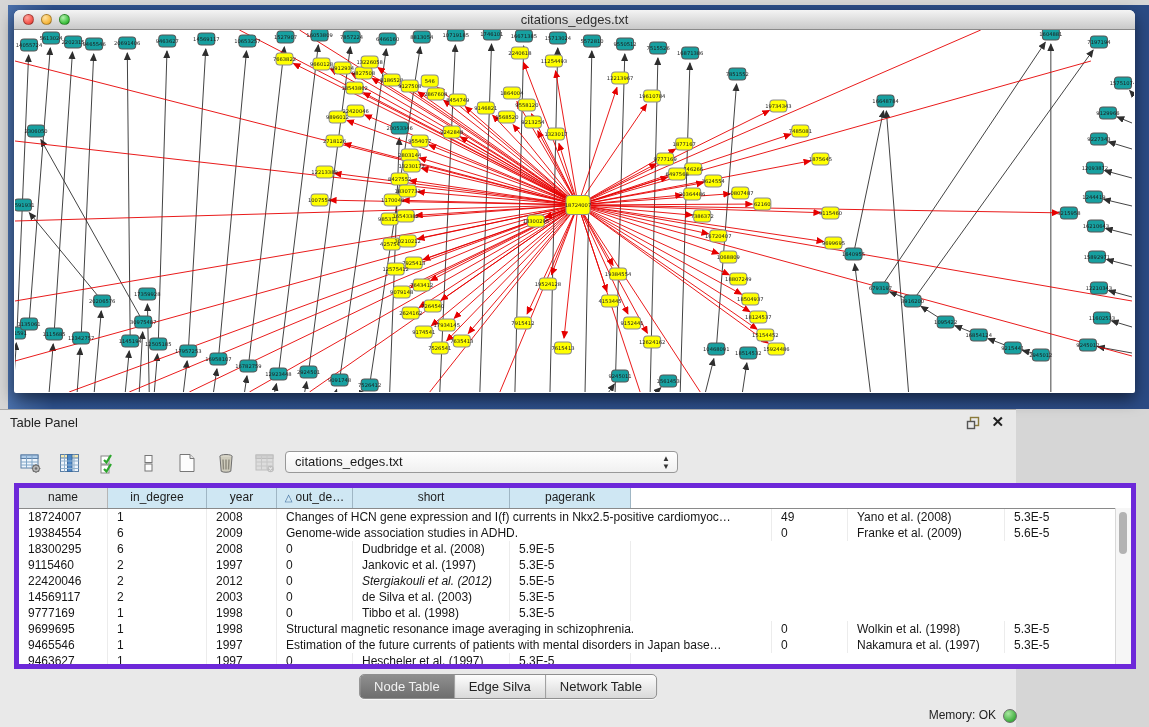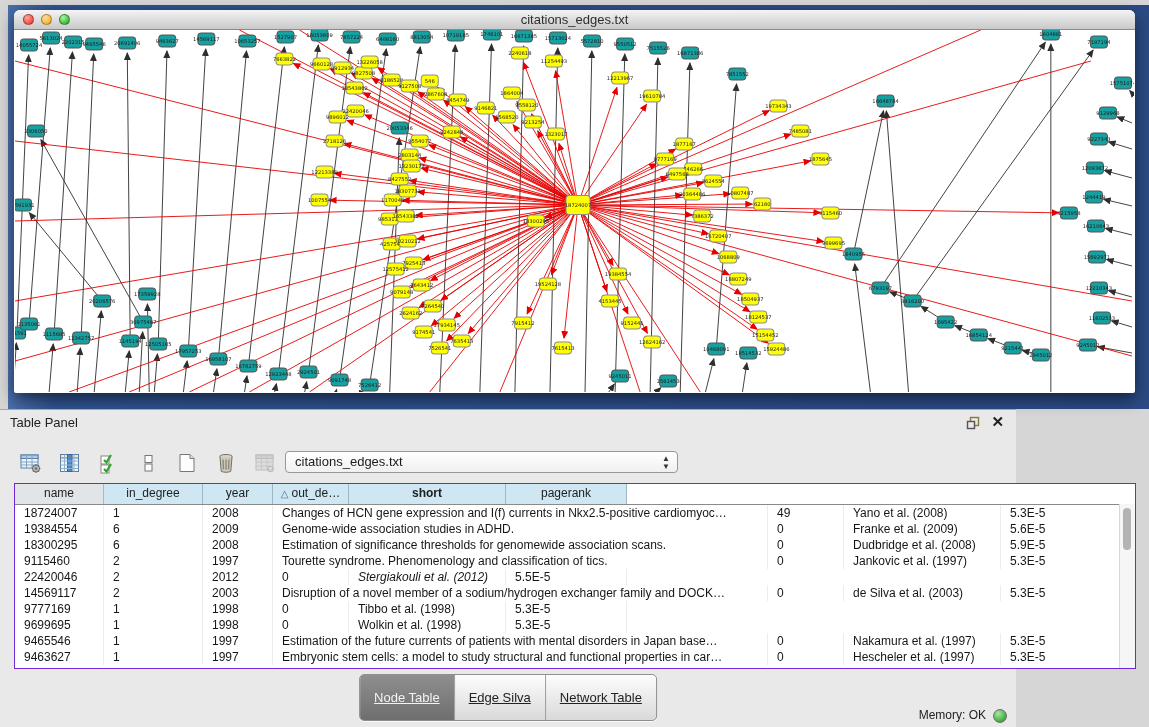--- a/index.html
+++ b/index.html
@@ -32,40 +32,40 @@
   .panel-close{position:absolute;right:12px;top:4px;font-size:15px;font-weight:bold;color:#222;line-height:16px;}
   .toolbar{position:absolute;left:18px;top:38px;height:30px;display:flex;align-items:center;gap:13px;}
   .tb-icon{width:26px;height:26px;display:flex;align-items:center;justify-content:center;}
   .fx{font-family:"DejaVu Serif",serif;font-style:italic;font-size:14px;color:#222;}
   .combo{position:absolute;left:285px;top:41px;width:393px;height:22px;box-sizing:border-box;
     background:linear-gradient(180deg,#ffffff,#f0f0f0);border:1px solid #989898;border-radius:4px;
     font-size:13px;color:#1c1c1c;line-height:20px;padding-left:9px;}
   .combo .arrows{position:absolute;right:7px;top:3px;font-size:8px;line-height:8px;color:#333;text-align:center;}
   
   .table-wrap{position:absolute;left:14px;top:73px;width:1122px;height:186px;box-sizing:border-box;
-    background:#fff;border:1px solid #6d28d9;overflow:hidden;}
+    background:#fff;border:5px solid #6d28d9;overflow:hidden;}
   .thead{display:flex;height:20px;border-bottom:1px solid #8a8a8a;}
   .th{box-sizing:border-box;border-right:1px solid #9fb6c4;font-size:12px;color:#1d1d1d;
     text-align:center;line-height:19px;background:#cfe7f3;overflow:hidden;white-space:nowrap;}
   .th.gray{background:#e2e5e7;border-right:1px solid #b5b5b5;}
   .sortmark{color:#3f6e9e;font-size:10px;margin-right:3px;}
   .tbody .tr{display:flex;height:16px;}
   .td{box-sizing:border-box;border-right:1px solid #ececec;font-size:12px;color:#161616;
     line-height:16px;padding-left:9px;overflow:hidden;white-space:nowrap;}
   .vscroll{position:absolute;right:0;top:20px;bottom:0;width:15px;background:#f6f6f6;border-left:1px solid #d8d8d8;}
   .vthumb{position:absolute;left:3px;top:4px;width:8px;height:42px;border-radius:5px;background:#b3b3b3;}
   
   .tabs{position:absolute;left:50%;top:264px;transform:translateX(-50%);display:flex;
     border:1px solid #8f8f8f;border-radius:5px;overflow:hidden;
     background:linear-gradient(180deg,#fdfdfd,#d9d9d9);box-shadow:0 1px 0 rgba(255,255,255,.7);}
-  .tab{padding:12px 14px;height:21px;line-height:21px;font-size:13px;color:#222;border-left:1px solid #9c9c9c;text-decoration:underline;}
+  .tab{padding:1px 14px;height:21px;line-height:21px;font-size:13px;color:#222;border-left:1px solid #9c9c9c;}
   .tab:first-child{border-left:none;}
   .tab.sel{background:linear-gradient(180deg,#8f8f8f,#6e6e6e);color:#f2f2f2;}
   
-  .statusbar{position:absolute;left:4px;bottom:0;width:100%;height:26px;}
+  .statusbar{position:absolute;left:14px;bottom:0;width:100%;height:26px;}
   .mem-label{position:absolute;right:34px;bottom:6px;font-size:12px;color:#222;}
   .mem-dot{position:absolute;right:13px;bottom:5px;width:14px;height:14px;border-radius:50%;
     border:1px solid #6d6d6d;box-sizing:border-box;
     background:radial-gradient(circle at 35% 30%,#a8e8a0,#3fae3f 70%,#2f8f2f);}
 </style>
 </head>
 <body>
 
 <div class="desktop">
   <div class="mac-window">
@@ -900,21 +900,21 @@
     <span>citations_edges.txt</span>
     <span class="arrows">▲<br>▼</span>
   </div>
 
   <div class="table-wrap">
     <div class="thead" id="thead">
         <div class="th gray" style="width: 89px;">name</div>
         <div class="th" style="width: 99px;">in_degree</div>
         <div class="th" style="width: 70px;">year</div>
         <div class="th" style="width: 76px;"><span class="sortmark">△</span>out_de…</div>
-        <div class="th" style="width: 157px; font-weight: bold;">short</div>
+        <div class="th" style="width: 157px;">short</div>
         <div class="th" style="width: 121px;">pagerank</div>
       </div>
     <div class="tbody" id="tbody">
         <div class="tr">
           <div class="td" style="width: 89px;">18724007</div>
           <div class="td" style="width: 99px;">1</div>
           <div class="td" style="width: 70px;">2008</div>
           <div class="td" style="width: 495px;">Changes of HCN gene expression and I(f) currents in Nkx2.5-positive cardiomyoc…</div>
           <div class="td" style="width: 76px;">49</div>
           <div class="td" style="width: 157px;">Yano et al. (2008)</div>
@@ -926,81 +926,78 @@
           <div class="td" style="width: 70px;">2009</div>
           <div class="td" style="width: 495px;">Genome-wide association studies in ADHD.</div>
           <div class="td" style="width: 76px;">0</div>
           <div class="td" style="width: 157px;">Franke et al. (2009)</div>
           <div class="td" style="width: 121px;">5.6E-5</div>
         </div>
         <div class="tr">
           <div class="td" style="width: 89px;">18300295</div>
           <div class="td" style="width: 99px;">6</div>
           <div class="td" style="width: 70px;">2008</div>
-          <div class="td" style="width: 495px;">Estimation of significance thresholds for genomewide association scans.</div>
           <div class="td" style="width: 76px;">0</div>
           <div class="td" style="width: 157px;">Dudbridge et al. (2008)</div>
           <div class="td" style="width: 121px;">5.9E-5</div>
         </div>
         <div class="tr">
           <div class="td" style="width: 89px;">9115460</div>
           <div class="td" style="width: 99px;">2</div>
           <div class="td" style="width: 70px;">1997</div>
-          <div class="td" style="width: 495px;">Tourette syndrome. Phenomenology and classification of tics.</div>
           <div class="td" style="width: 76px;">0</div>
           <div class="td" style="width: 157px;">Jankovic et al. (1997)</div>
           <div class="td" style="width: 121px;">5.3E-5</div>
         </div>
         <div class="tr">
           <div class="td" style="width: 89px;">22420046</div>
           <div class="td" style="width: 99px;">2</div>
           <div class="td" style="width: 70px;">2012</div>
           <div class="td" style="width: 76px;">0</div>
           <div class="td" style="width: 157px; font-style: italic;">Stergiakouli et al. (2012)</div>
           <div class="td" style="width: 121px;">5.5E-5</div>
         </div>
         <div class="tr">
           <div class="td" style="width: 89px;">14569117</div>
           <div class="td" style="width: 99px;">2</div>
           <div class="td" style="width: 70px;">2003</div>
-          <div class="td" style="width: 495px;">Disruption of a novel member of a sodium/hydrogen exchanger family and DOCK…</div>
           <div class="td" style="width: 76px;">0</div>
           <div class="td" style="width: 157px;">de Silva et al. (2003)</div>
           <div class="td" style="width: 121px;">5.3E-5</div>
         </div>
         <div class="tr">
           <div class="td" style="width: 89px;">9777169</div>
           <div class="td" style="width: 99px;">1</div>
           <div class="td" style="width: 70px;">1998</div>
           <div class="td" style="width: 76px;">0</div>
           <div class="td" style="width: 157px;">Tibbo et al. (1998)</div>
           <div class="td" style="width: 121px;">5.3E-5</div>
         </div>
         <div class="tr">
           <div class="td" style="width: 89px;">9699695</div>
           <div class="td" style="width: 99px;">1</div>
           <div class="td" style="width: 70px;">1998</div>
+          <div class="td" style="width: 495px;">Structural magnetic resonance image averaging in schizophrenia.</div>
           <div class="td" style="width: 76px;">0</div>
           <div class="td" style="width: 157px;">Wolkin et al. (1998)</div>
           <div class="td" style="width: 121px;">5.3E-5</div>
         </div>
         <div class="tr">
           <div class="td" style="width: 89px;">9465546</div>
           <div class="td" style="width: 99px;">1</div>
           <div class="td" style="width: 70px;">1997</div>
           <div class="td" style="width: 495px;">Estimation of the future currents of patients with mental disorders in Japan base…</div>
           <div class="td" style="width: 76px;">0</div>
           <div class="td" style="width: 157px;">Nakamura et al. (1997)</div>
           <div class="td" style="width: 121px;">5.3E-5</div>
         </div>
         <div class="tr">
           <div class="td" style="width: 89px;">9463627</div>
           <div class="td" style="width: 99px;">1</div>
           <div class="td" style="width: 70px;">1997</div>
-          <div class="td" style="width: 495px;">Embryonic stem cells: a model to study structural and functional properties in car…</div>
           <div class="td" style="width: 76px;">0</div>
           <div class="td" style="width: 157px;">Hescheler et al. (1997)</div>
           <div class="td" style="width: 121px;">5.3E-5</div>
         </div>
       </div>
     <div class="vscroll">
       <div class="vthumb"></div>
     </div>
   </div>
 

